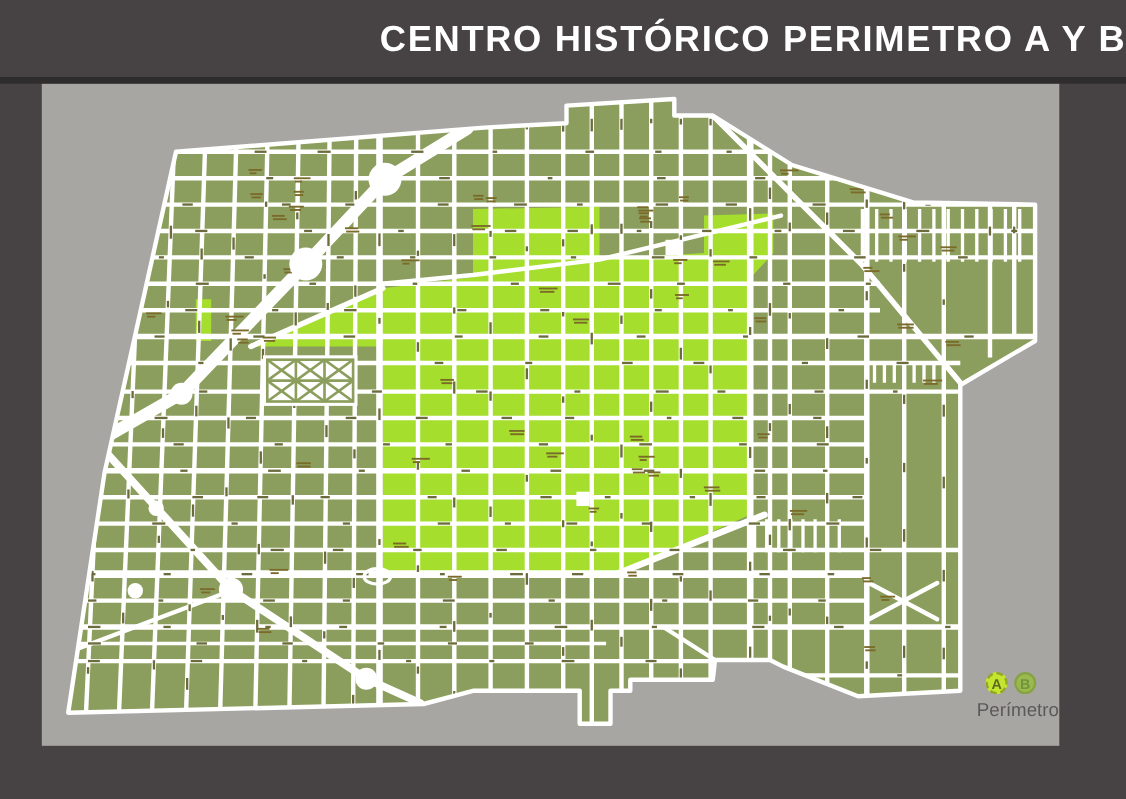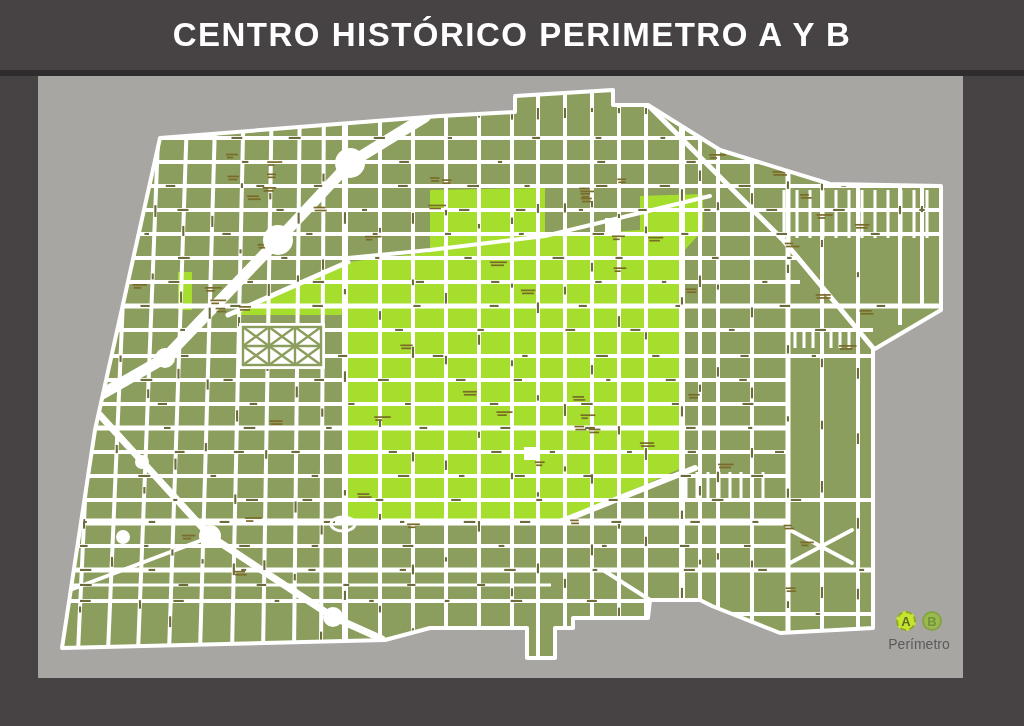--- a/index.html
+++ b/index.html
@@ -6,37 +6,37 @@
     --frame:#474344; --canvas:#a8a6a3; --separator:#2e2c2d; --title:#ffffff;
     --badge-a-fill:#c3e52f; --badge-a-border:#95a526; --badge-a-text:#5c6b1d;
     --badge-b-fill:#9bb94e; --badge-b-border:#84a443; --badge-b-text:#71953b;
     --caption:#5c595a;
   }
   *{margin:0;padding:0;box-sizing:border-box;}
   html,body{width:1024px;height:726px;overflow:hidden;}
   body{background:var(--frame);font-family:"Liberation Sans",sans-serif;position:relative;}
   .titlebar{
     position:absolute;left:0;top:0;width:1024px;height:70px;background:var(--frame);
-    display:flex;align-items:center;justify-content:center;z-index:3;
+    display:flex;align-items:center;justify-content:flex-end;z-index:3;
   }
   .titlebar h1{
     color:var(--title);font-size:33px;font-weight:bold;letter-spacing:1.5px;white-space:nowrap;
   }
   .separator{position:absolute;left:0;top:70px;width:1024px;height:6px;background:var(--separator);z-index:3;}
   .map-canvas{position:absolute;left:38px;top:76px;width:925px;height:602px;background:var(--canvas);z-index:1;}
   svg.map{position:absolute;left:0;top:0;width:1024px;height:726px;z-index:2;}
   .legend{position:absolute;left:888px;top:611px;width:62px;z-index:4;text-align:center;}
   .legend .badges{display:flex;justify-content:center;gap:6px;}
   .badge{
     width:20px;height:20px;border-radius:50%;display:flex;align-items:center;justify-content:center;
     font-size:13px;font-weight:bold;line-height:1;
   }
   .badge.a{background:var(--badge-a-fill);border:2px dashed var(--badge-a-border);color:var(--badge-a-text);}
   .badge.b{background:var(--badge-b-fill);border:2px solid var(--badge-b-border);color:var(--badge-b-text);}
-  .legend .caption{margin-top:5px;font-size:14px;color:var(--caption);}
+  .legend .caption{margin-top:5px;font-size:17px;color:var(--caption);}
 </style>
 </head>
 <body>
 
 <div class="poster">
   <header class="titlebar">
     <h1>CENTRO HISTÓRICO PERIMETRO A Y B</h1>
   </header>
   <div class="separator"></div>
   <div class="map-canvas"></div>

